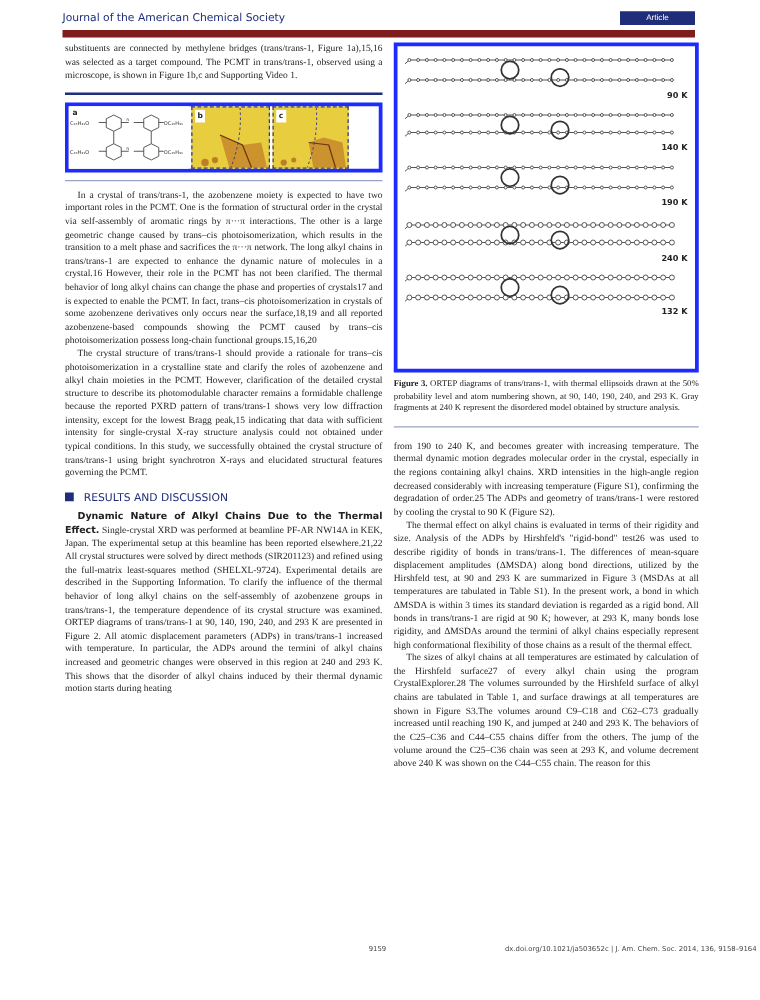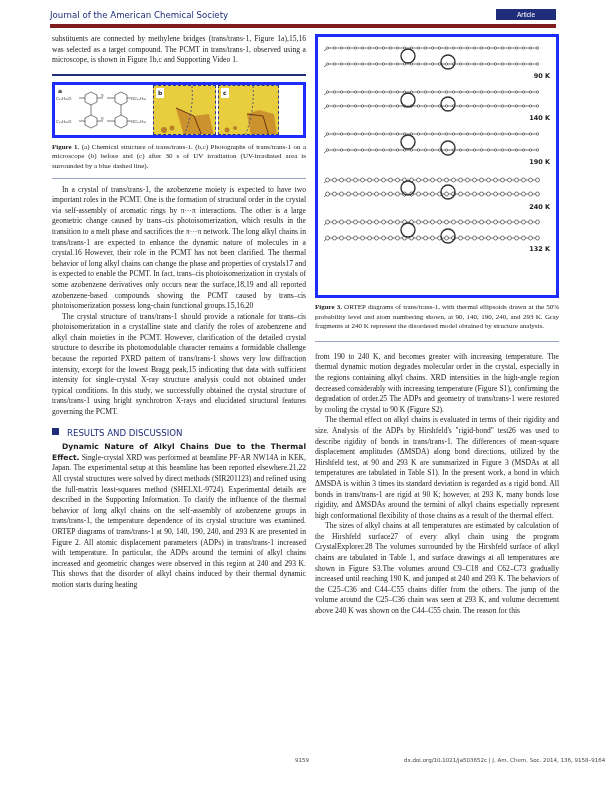--- a/index.html
+++ b/index.html
@@ -1,17 +1,17 @@
 <!DOCTYPE html>
 <html><head>
 <meta charset="utf-8">
 <style>
   html, body { margin:0; padding:0; background:#fff; }
   body { width:608px; height:800px; position:relative; overflow:hidden; font-family:"Liberation Serif", serif; color:#222; }
-  .header { position:absolute; left:50px; top:10px; width:506px; height:14px; border-bottom:4px solid #7f1d1d; }
+  .header { position:absolute; left:50px; top:10px; width:506px; height:14px; border-bottom:6px solid #7f1d1d; }
   .journal { position:absolute; left:0; top:0; font-family:"DejaVu Sans", sans-serif; font-size:8.6px; color:#1f2d7a; }
   .badge { position:absolute; right:0; top:-1px; background:#1f2d7a; color:#fff; font-family:Liberation Sans, sans-serif; font-size:6.5px; padding:2px 21px; }
   .col { position:absolute; width:254px; font-size:7.6px; line-height:10.6px; text-align:justify; }
   .left { left:52px; }
   .right { left:315px; width:244px; }
   p { margin:0; }
   .indent { text-indent:10px; }
   .fig { border:3px solid #1d2bff; position:relative; box-sizing:border-box; }
   .caption { font-size:7px; line-height:9.6px; text-align:justify; margin-top:5px; }
   .caption b { font-weight:bold; }
@@ -78,21 +78,20 @@
       <span class="panel-label" style="left:2px;top:2px;">c</span>
       <svg width="61" height="50" style="position:absolute;left:0;top:0">
         <path d="M28,28 L40,24 L55,28 L58,50 L32,50 Z" fill="#b86a22" opacity="0.6"></path>
         <path d="M28,28 L44,30 L50,50" stroke="#6b3610" fill="none" stroke-width="1"></path>
         <circle cx="8" cy="44" r="2.5" fill="#a8601e" opacity="0.7"></circle>
           <circle cx="16" cy="42" r="2" fill="#a8601e" opacity="0.7"></circle>
         <path d="M34,0 Q36,25 26,50" stroke="#333c8a" stroke-dasharray="2,2" fill="none" stroke-width="0.8"></path>
       </svg>
     </div>
   </div>
-  <p class="caption"><b>Figure 1.</b><span> (a) Chemical structure of trans/trans-1. (b,c) Photographs of trans/trans-1 on a microscope (b) before and (c) after 30 s of UV irradiation (UV-irradiated area is surrounded by a blue dashed line).</span></p>
   <div class="rule"></div>
 
   <p class="indent">In a crystal of trans/trans-1, the azobenzene moiety is expected to have two important roles in the PCMT. One is the formation of structural order in the crystal via self-assembly of aromatic rings by π···π interactions. The other is a large geometric change caused by trans–cis photoisomerization, which results in the transition to a melt phase and sacrifices the π···π network. The long alkyl chains in trans/trans-1 are expected to enhance the dynamic nature of molecules in a crystal.16 However, their role in the PCMT has not been clarified. The thermal behavior of long alkyl chains can change the phase and properties of crystals17 and is expected to enable the PCMT. In fact, trans–cis photoisomerization in crystals of some azobenzene derivatives only occurs near the surface,18,19 and all reported azobenzene-based compounds showing the PCMT caused by trans–cis photoisomerization possess long-chain functional groups.15,16,20</p>
   <p class="indent">The crystal structure of trans/trans-1 should provide a rationale for trans–cis photoisomerization in a crystalline state and clarify the roles of azobenzene and alkyl chain moieties in the PCMT. However, clarification of the detailed crystal structure to describe its photomodulable character remains a formidable challenge because the reported PXRD pattern of trans/trans-1 shows very low diffraction intensity, except for the lowest Bragg peak,15 indicating that data with sufficient intensity for single-crystal X-ray structure analysis could not obtained under typical conditions. In this study, we successfully obtained the crystal structure of trans/trans-1 using bright synchrotron X-rays and elucidated structural features governing the PCMT.</p>
 
   <div class="sec">
     <span class="sq"></span>
     <span>RESULTS AND DISCUSSION</span>
   </div>
   <p class="indent"><span class="subhead">Dynamic Nature of Alkyl Chains Due to the Thermal Effect.</span><span> Single-crystal XRD was performed at beamline PF-AR NW14A in KEK, Japan. The experimental setup at this beamline has been reported elsewhere.21,22 All crystal structures were solved by direct methods (SIR201123) and refined using the full-matrix least-squares method (SHELXL-9724). Experimental details are described in the Supporting Information. To clarify the influence of the thermal behavior of long alkyl chains on the self-assembly of azobenzene groups in trans/trans-1, the temperature dependence of its crystal structure was examined. ORTEP diagrams of trans/trans-1 at 90, 140, 190, 240, and 293 K are presented in Figure 2. All atomic displacement parameters (ADPs) in trans/trans-1 increased with temperature. In particular, the ADPs around the termini of alkyl chains increased and geometric changes were observed in this region at 240 and 293 K. This shows that the disorder of alkyl chains induced by their thermal dynamic motion starts during heating</span></p>

